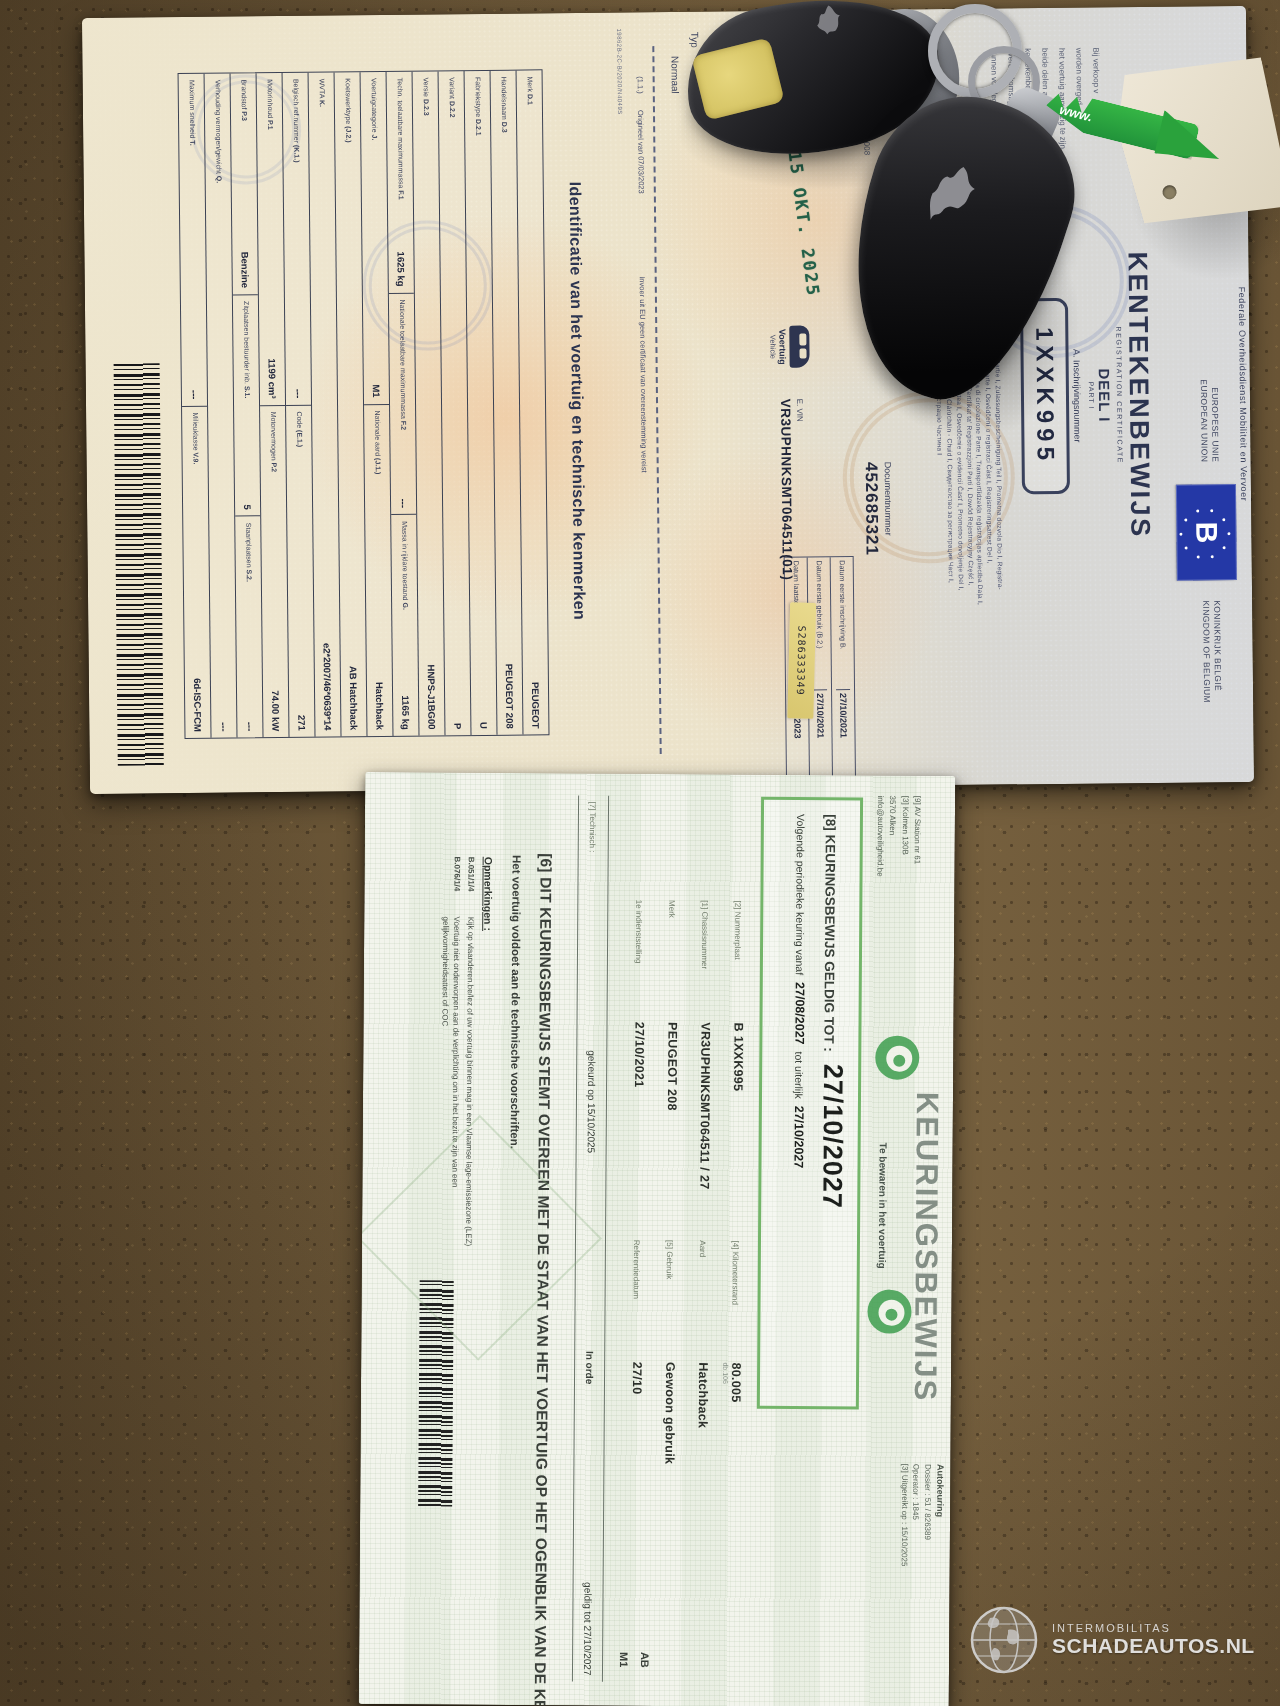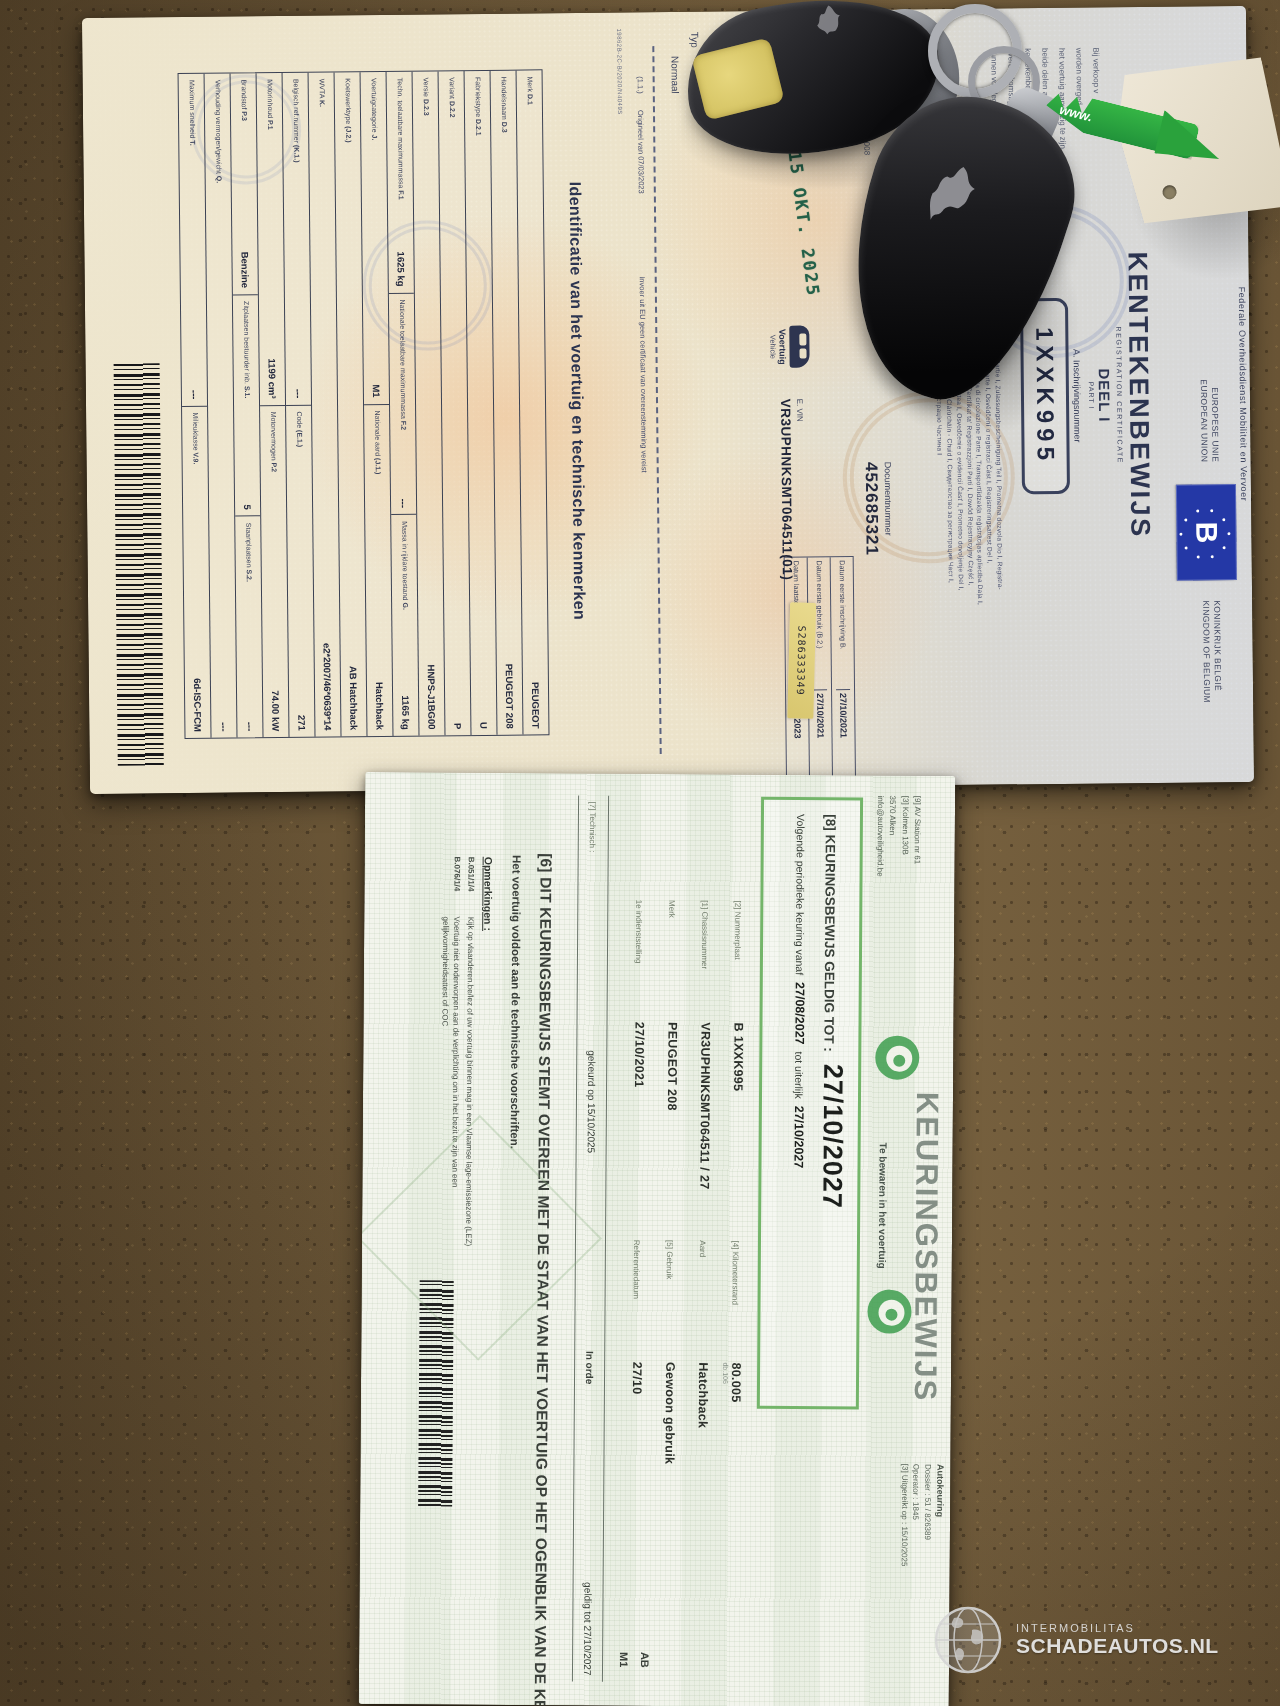--- a/index.html
+++ b/index.html
@@ -161,21 +161,21 @@
     box-shadow:0 6px 12px rgba(0,0,0,0.35);}
   .tag-hole{position:absolute;left:26px;top:118px;width:14px;height:14px;border-radius:50%;background:#8a7f63;box-shadow:inset 0 1px 3px rgba(0,0,0,0.6);}
   .strap{position:absolute;left:1044px;top:106px;width:154px;height:36px;transform:rotate(14deg);z-index:10;
     background:linear-gradient(#35b545,#21933a);border-radius:8px;box-shadow:0 3px 6px rgba(0,0,0,0.35);
     display:flex;align-items:center;padding-left:14px;box-sizing:border-box;
     clip-path:polygon(0 50%,6% 10%,12% 50%,18% 6%,24% 50%,28% 0,100% 0,100% 100%,28% 100%);}
   .strap-text{font-size:13px;font-weight:bold;font-style:italic;color:#fff;}
   .strap-clip{position:absolute;left:1148px;top:126px;width:72px;height:42px;transform:rotate(32deg);z-index:10;background:#2aa23c;clip-path:polygon(0 0,100% 30%,20% 100%);box-shadow:0 2px 5px rgba(0,0,0,0.3);}
 
   
-  .brand{position:absolute;left:932px;top:1604px;display:flex;align-items:center;gap:12px;opacity:0.92;z-index:11;}
+  .brand{position:absolute;left:968px;top:1604px;display:flex;align-items:center;gap:12px;opacity:0.92;z-index:11;}
   .brand-small{font-size:11px;letter-spacing:2px;color:#dedede;}
   .brand-large{font-size:21px;font-weight:bold;letter-spacing:0.5px;color:#ebebeb;text-shadow:0 1px 2px rgba(0,0,0,0.4);}
 </style>
 </head>
 <body>
 
 <div id="stage">
 
   <div id="topdoc">
     <div id="topdoc-inner">

